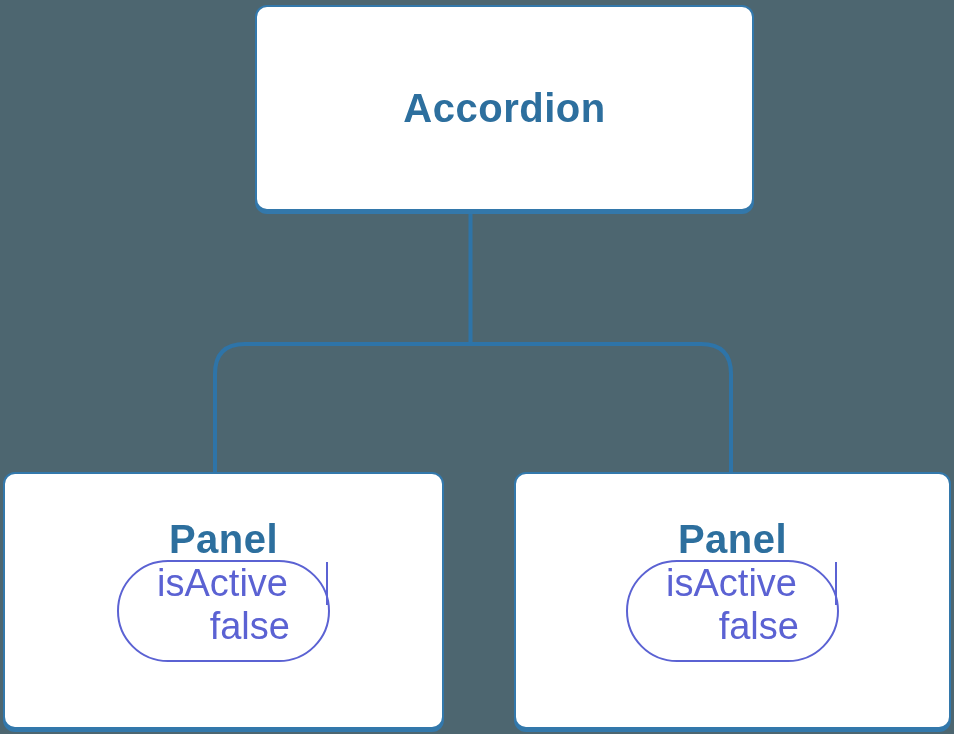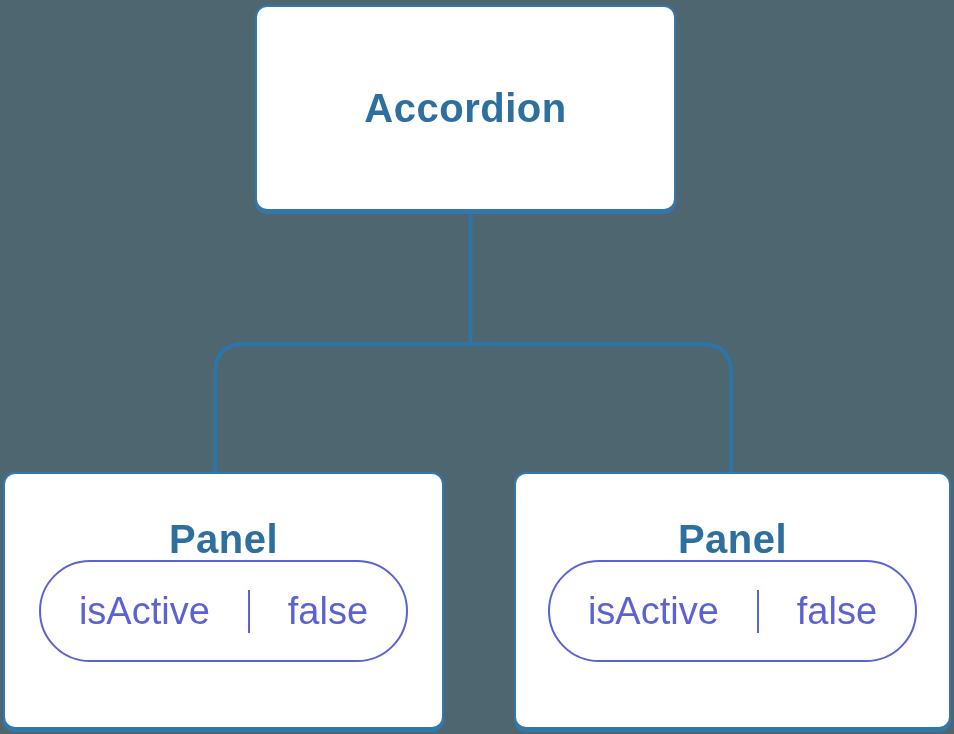--- a/index.html
+++ b/index.html
@@ -36,46 +36,47 @@
     background: var(--node-bg);
     border: 2.5px solid var(--node-border);
     border-radius: 12px;
     box-shadow: 0 3px 0 var(--node-border);
     display: flex;
     flex-direction: column;
     align-items: center;
   }
   .node-root {
     left: 255px; top: 5px;
-    width: 421px; height: 206px;
+    width: 499px; height: 206px;
     justify-content: center;
   }
   .node-child {
     top: 472px;
     height: 257px;
     padding-top: 44px;
   }
   .node-child-1 { left: 3px;   width: 441px; }
   .node-child-2 { left: 514px; width: 437px; }
   .node-label {
     font-size: 40px;
     font-weight: 700;
     letter-spacing: 0.5px;
     color: var(--node-text);
     line-height: 1.05;
   }
   .state-pill {
     display: flex;
-    align-items: center;
+    align-items: flex-end;
     height: 102px;
     border: 2.5px solid var(--state-accent);
     border-radius: 51px;
     color: var(--state-accent);
     font-size: 38px;
     background: var(--node-bg);
+    flex-direction: column;
   }
   .state-cell {
     display: flex;
     align-items: center;
     justify-content: center;
     padding: 0 38px;
   }
   .state-key { border-right: 2.5px solid var(--state-accent); }
 </style>
 </head>

